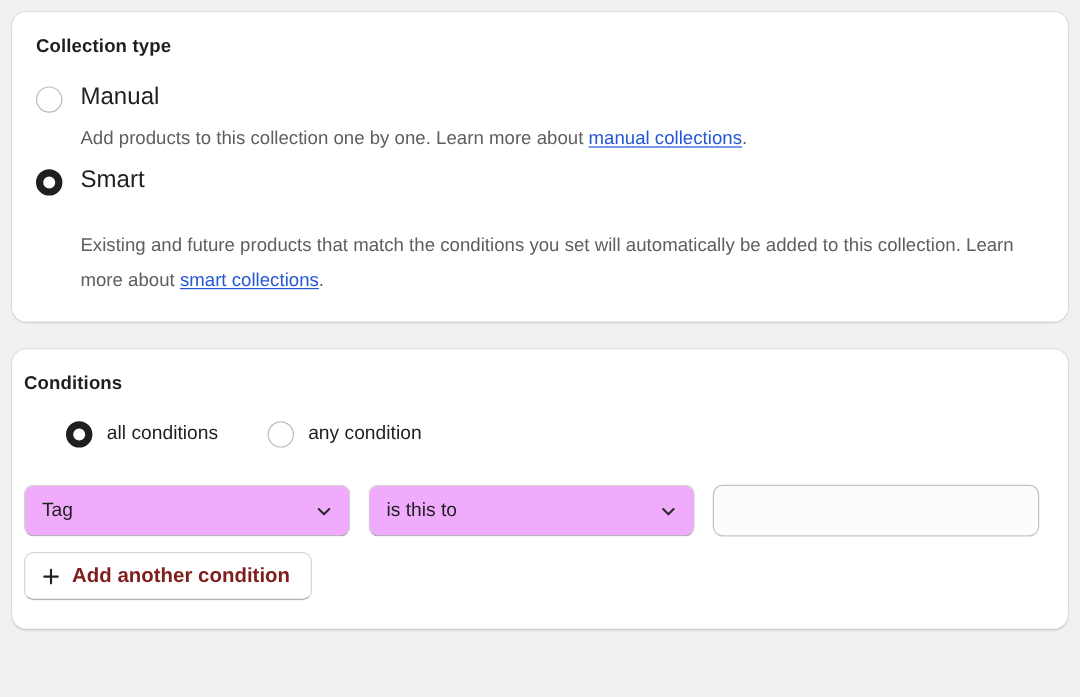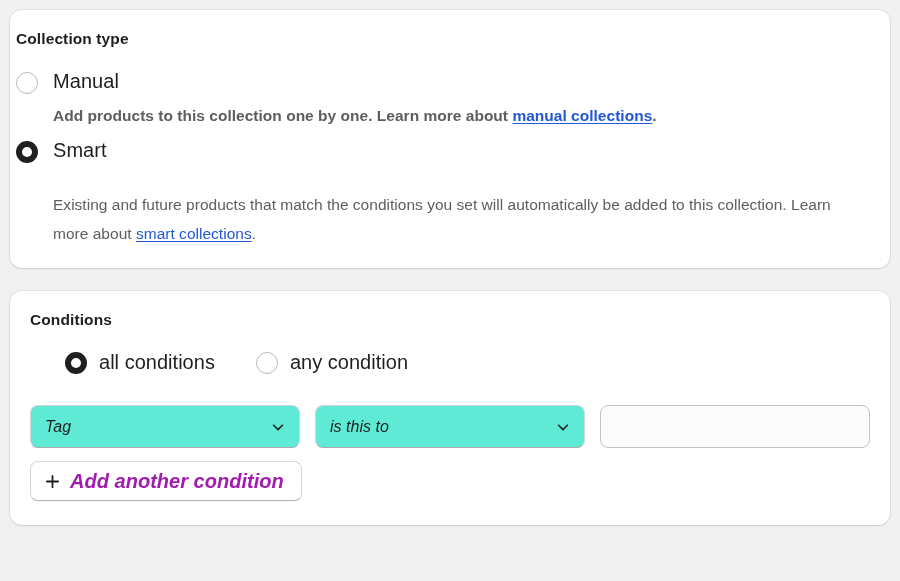--- a/index.html
+++ b/index.html
@@ -26,21 +26,21 @@
   }
 
   .card {
     background: #ffffff;
     border-radius: 12px;
     box-shadow: 0 0 0 1px rgba(0,0,0,0.06), 0 1px 2px rgba(0,0,0,0.09);
   }
 
   
   #card-collection-type {
-    padding: 20px 20px 20px 6px;
+    padding: 20px 20px 20px 20px;
   }
 
   .card-heading {
     font-size: 15.5px;
     font-weight: 700;
     color: #1f1f1f;
     letter-spacing: 0.1px;
     margin: 0 0 21px 0;
     line-height: 1.2;
   }
@@ -76,32 +76,32 @@
   }
 
   .radio-desc {
     font-size: 15.5px;
     line-height: 29px;
     color: #5e5e5e;
     margin: 7px 0 0 37px;
     max-width: 800px;
     letter-spacing: 0.02px;
   }
-  #manual-description { margin-bottom: 9px; font-weight: bold; }
+  #manual-description { margin-bottom: 9px; }
   #smart-description  { margin-bottom: 0; margin-top: 27px; }
 
   a.link {
     color: #2457d6;
     text-decoration: underline;
     text-underline-offset: 2px;
   }
 
   
   #card-conditions {
-    padding: 20px 20px 24px 20px;
+    padding: 20px 20px 24px 10px;
   }
 
   .match-row {
     display: flex;
     align-items: center;
     margin-top: 22px;
   }
   .match-label {
     font-size: 16px;
     color: #1f1f1f;
@@ -109,45 +109,44 @@
   }
   .match-option {
     display: flex;
     align-items: center;
     gap: 12px;
   }
   #match-all-option  { margin-left: 35px; }
   #match-any-option  { margin-left: 41px; justify-content: center; }
   .match-option .radio { margin-top: 0; }
   .match-option-label {
-    font-size: 20px;
+    font-size: 16px;
     color: #1f1f1f;
     letter-spacing: 0.02px;
   }
 
   .condition-row {
     display: flex;
     align-items: center;
     gap: 15px;
     margin-top: 31px;
   }
 
   .select-box {
     position: relative;
     width: 272px;
     height: 43px;
-    background: #5eead4;
+    background: #f0abfc;
     border: 1px solid #d4d4d4;
     border-bottom-color: #acacac;
     border-radius: 8px;
     display: flex;
     align-items: center;
     padding: 0 14px;
     cursor: pointer;
-    font-style: italic;
   }
   .select-value {
     font-size: 16px;
     color: #1f1f1f;
     flex: 1;
     letter-spacing: 0.02px;
   }
   .chevron {
     width: 14px;
     height: 14px;
@@ -182,25 +181,24 @@
     cursor: pointer;
     box-shadow: 0 1px 0 rgba(0,0,0,0.04);
   }
   .plus-icon {
     width: 15px;
     height: 15px;
     display: block;
     flex: 0 0 auto;
   }
   .add-button-label {
-    font-size: 20px;
+    font-size: 17px;
     font-weight: 700;
-    color: #a21caf;
-    letter-spacing: 0.02px;
-    font-style: italic;
+    color: #7f1d1d;
+    letter-spacing: 0.02px;
   }
 </style>
 </head>
 <body>
 
 <div class="page">
 
   <section class="card" id="card-collection-type">
 
     <h2 class="card-heading">Collection type</h2>

